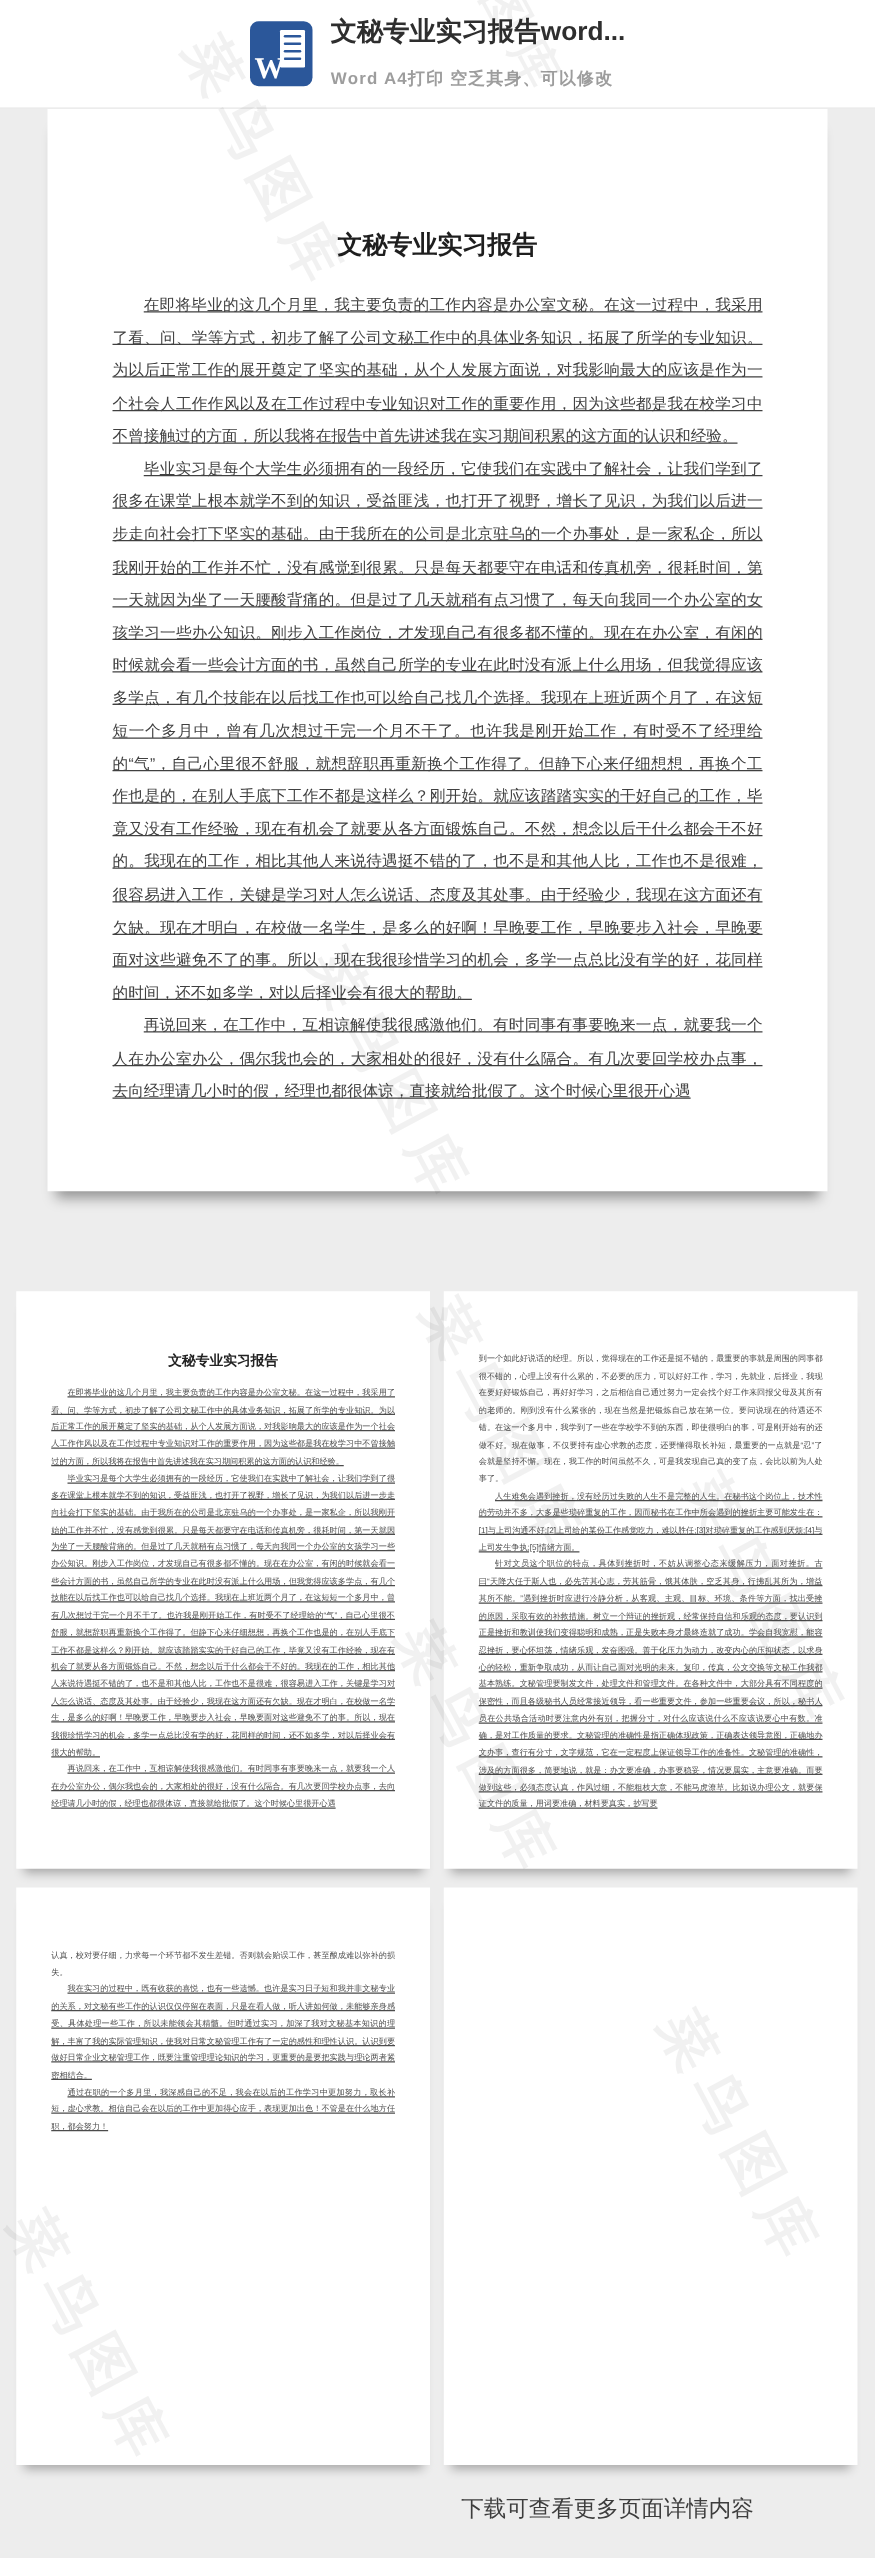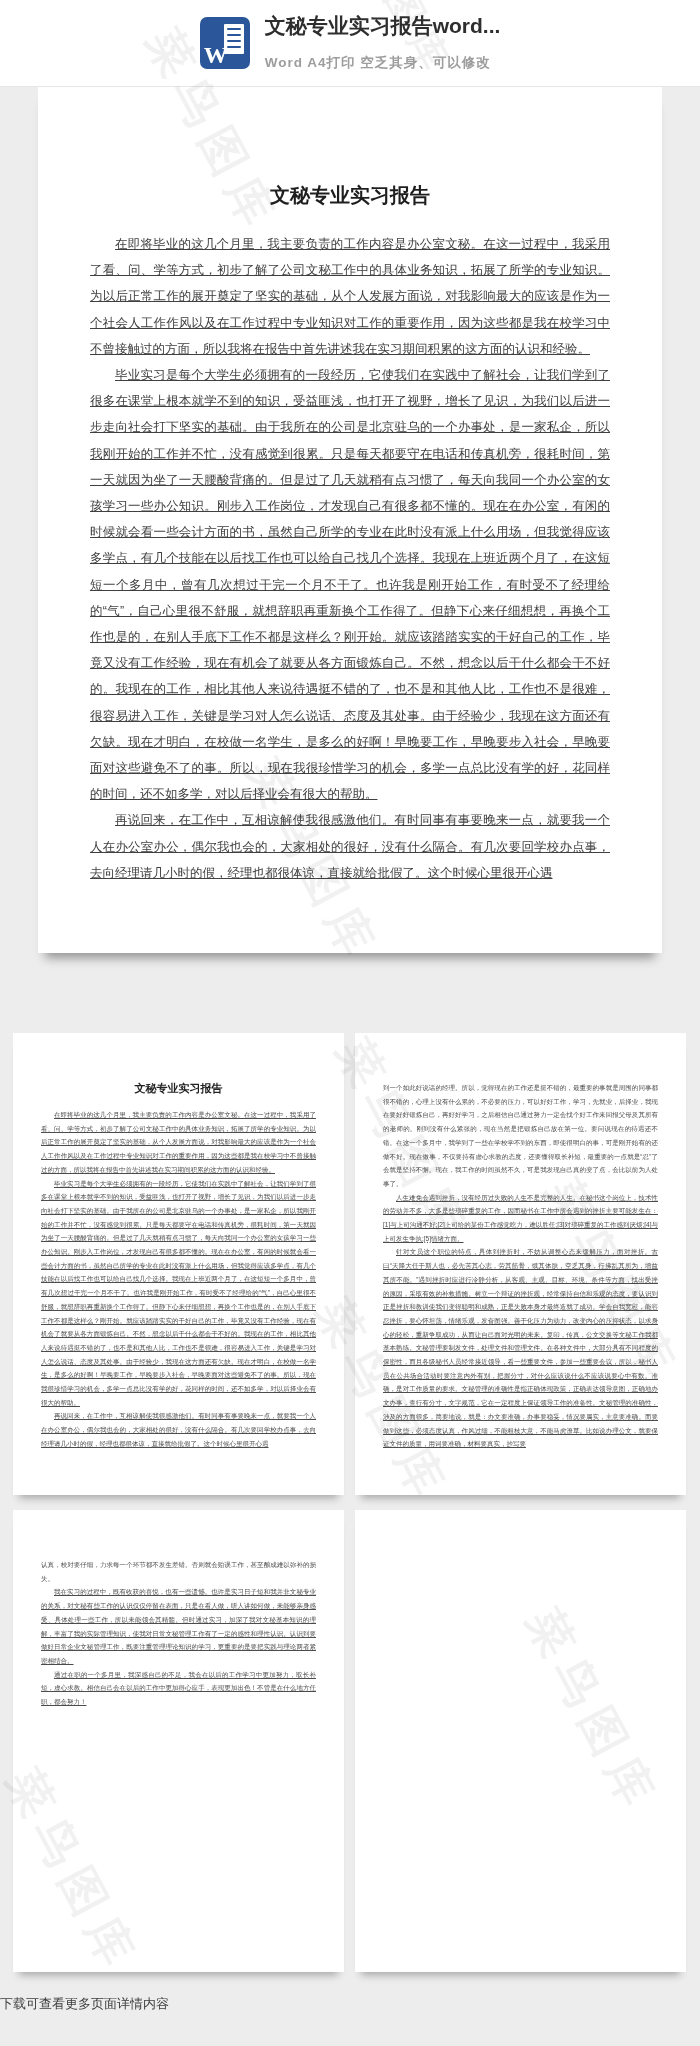--- a/index.html
+++ b/index.html
@@ -120,22 +120,22 @@
     font-size:6.5px;
     line-height:13.7px;
     color:#4c4c4c;
     text-align:justify;
   }
 
   
   .footer-note{
     position:absolute;
     left:0;top:1995px;width:603px;
-    text-align:left;
-    font-size:13px;
+    text-align:right;
+    font-size:18px;
     color:#3d3d3d;
     z-index:2;
   }
 </style>
 </head>
 <body>
 
 <div class="stage">
 
   <div class="app-header">

